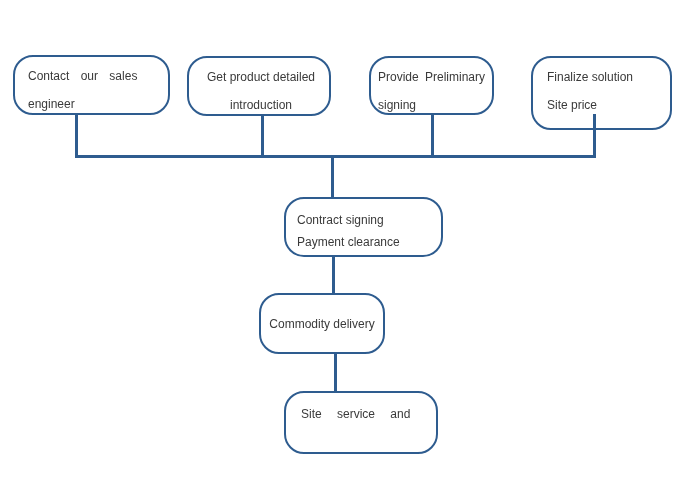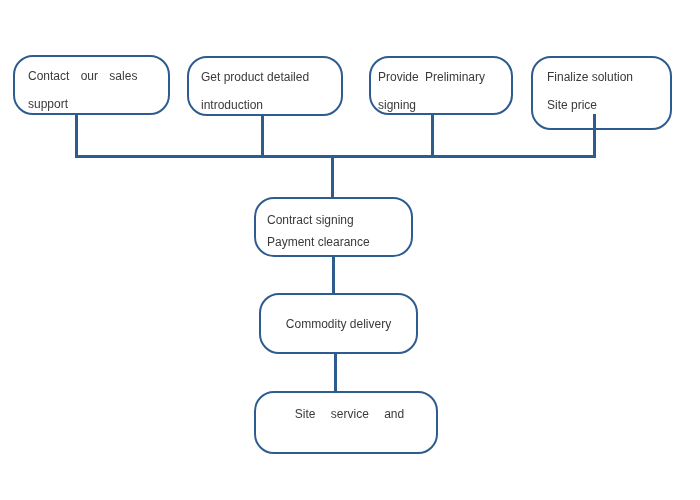--- a/index.html
+++ b/index.html
@@ -32,20 +32,21 @@
     line-height:28px;
     padding:5px 8px 5px 12px;
   }
   .node .line{
     display:block;
     white-space:nowrap;
   }
   .node.mid{
     line-height:22px;
     padding-top:10px;
+    margin-left:30px;
   }
   .node.single{
     display:flex;
     align-items:center;
     justify-content:center;
     padding:0;
     text-align:center;
   }
   
   .ws8{ word-spacing:8px; }
@@ -58,29 +59,29 @@
   .vline{ width:3px; }
   .hline{ height:3px; }
 </style>
 </head>
 <body>
 
 <div class="stage">
 
   <div class="node" style="left:13px;top:55px;width:157px;padding-left:13px;">
     <span class="line ws8">Contact our sales</span>
-    <span class="line">support</span>
+    <span class="line">engineer</span>
   </div>
 
-  <div class="node" style="left:187px;top:56px;width:156px;">
+  <div class="node" style="left:187px;top:56px;width:144px;text-align:center;">
     <span class="line">Get product detailed</span>
     <span class="line">introduction</span>
   </div>
 
-  <div class="node" style="left:369px;top:56px;width:144px;height:59px;padding-left:7px;">
+  <div class="node" style="left:369px;top:56px;width:125px;height:59px;padding-left:7px;">
     <span class="line ws3">Provide Preliminary</span>
     <span class="line">signing</span>
   </div>
 
   <div class="node" style="left:531px;top:56px;width:141px;height:74px;padding-left:14px;">
     <span class="line">Finalize solution</span>
     <span class="line">Site price</span>
   </div>
 
   <div class="vline" style="left:75px;top:114px;height:43px;"></div>
@@ -92,23 +93,23 @@
 
   <div class="vline" style="left:331px;top:155px;height:42px;"></div>
 
   <div class="node mid" style="left:254px;top:197px;width:159px;padding-left:11px;">
     <span class="line">Contract signing</span>
     <span class="line">Payment clearance</span>
   </div>
 
   <div class="vline" style="left:332px;top:256px;height:38px;"></div>
 
-  <div class="node single" style="left:259px;top:293px;width:159px;height:61px;">
+  <div class="node single" style="left:259px;top:293px;width:126px;height:61px;">
     <span class="line">Commodity delivery</span>
   </div>
 
   <div class="vline" style="left:334px;top:353px;height:39px;"></div>
 
-  <div class="node mid" style="left:254px;top:391px;width:184px;height:63px;padding-left:15px;text-align:center;">
+  <div class="node mid" style="left:254px;top:391px;width:154px;height:63px;padding-left:15px;">
     <span class="line ws12">Site service and</span>
   </div>
 
 </div>
 
 </body></html>

